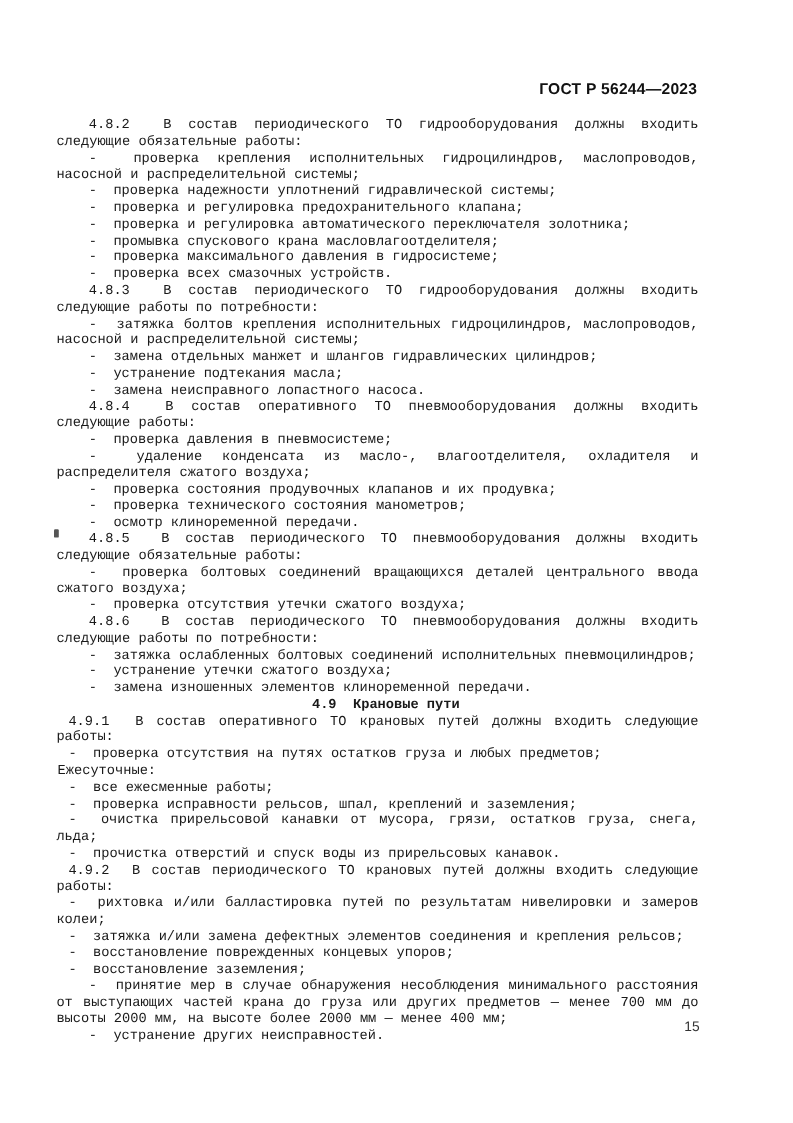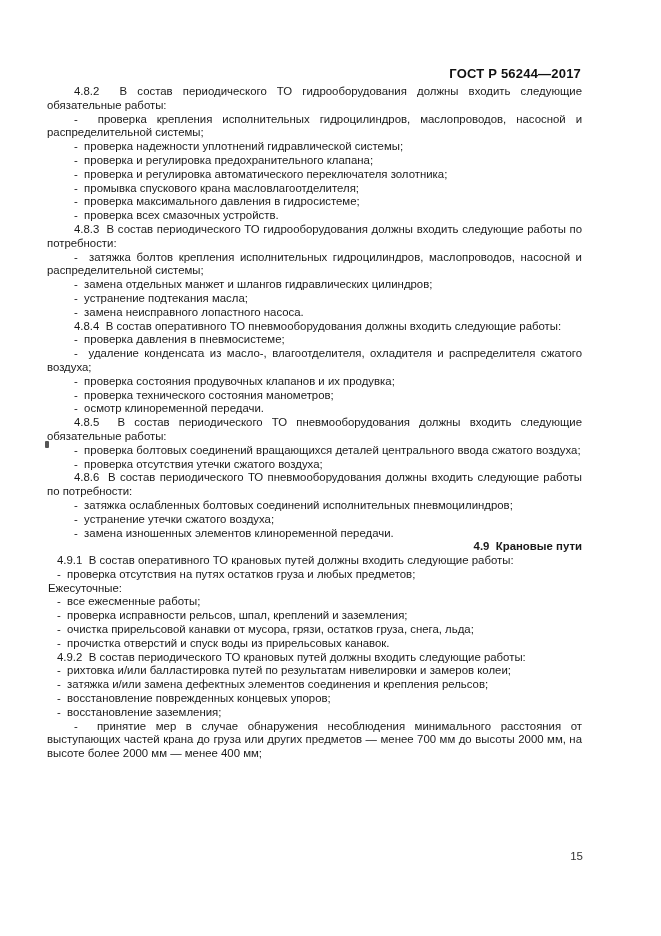--- a/index.html
+++ b/index.html
@@ -14,31 +14,32 @@
   .page{position:absolute;inset:0;background:#ffffff;}
   .doc-header{
     position:absolute;
     top:66px;right:80px;
     font-size:13px;font-weight:700;
     letter-spacing:0.2px;
     color:#111;
   }
   .content{
     position:absolute;
-    top:85px;left:47px;
+    top:99px;left:47px;
     width:535px;
     font-size:11.4px;
     line-height:13.8px;
     text-align:justify;
     color:#191919;
+    font-family:Liberation Mono, monospace;
   }
   .content > div{margin:0;padding:0;}
   .para,.item{text-indent:27px;}
   .para-sm,.item-sm{text-indent:10px;}
-  .heading{font-weight:700;text-indent:14px;margin:4px 0 3px 0;text-align:right;}
+  .heading{font-weight:700;text-indent:14px;margin:4px 0 3px 0;text-align:center;}
   .plain{text-indent:1px;}
   .page-number{
     position:absolute;
     top:850px;right:78px;
     font-size:11.5px;
     color:#333;
     margin-left:48px;
   }
   .speck{
     position:absolute;
@@ -46,21 +47,21 @@
     width:4px;height:7px;
     background:#2b2b2b;
     border-radius:1px;
     opacity:0.8;
   }
 </style>
 </head>
 <body>
 
 <div class="page">
-  <div class="doc-header">ГОСТ Р 56244—2017</div>
+  <div class="doc-header">ГОСТ Р 56244—2023</div>
 
   <div class="content" id="content">
       <div class="para">4.8.2&nbsp; В состав периодического ТО гидрооборудования должны входить следующие обязательные работы:</div>
       <div class="item">-&nbsp; проверка крепления исполнительных гидроцилиндров, маслопроводов, насосной и распределительной системы;</div>
       <div class="item">-&nbsp; проверка надежности уплотнений гидравлической системы;</div>
       <div class="item">-&nbsp; проверка и регулировка предохранительного клапана;</div>
       <div class="item">-&nbsp; проверка и регулировка автоматического переключателя золотника;</div>
       <div class="item">-&nbsp; промывка спускового крана масловлагоотделителя;</div>
       <div class="item">-&nbsp; проверка максимального давления в гидросистеме;</div>
       <div class="item">-&nbsp; проверка всех смазочных устройств.</div>
@@ -89,18 +90,19 @@
       <div class="item-sm">-&nbsp; все ежесменные работы;</div>
       <div class="item-sm">-&nbsp; проверка исправности рельсов, шпал, креплений и заземления;</div>
       <div class="item-sm">-&nbsp; очистка прирельсовой канавки от мусора, грязи, остатков груза, снега, льда;</div>
       <div class="item-sm">-&nbsp; прочистка отверстий и спуск воды из прирельсовых канавок.</div>
       <div class="para-sm">4.9.2&nbsp; В состав периодического ТО крановых путей должны входить следующие работы:</div>
       <div class="item-sm">-&nbsp; рихтовка и/или балластировка путей по результатам нивелировки и замеров колеи;</div>
       <div class="item-sm">-&nbsp; затяжка и/или замена дефектных элементов соединения и крепления рельсов;</div>
       <div class="item-sm">-&nbsp; восстановление поврежденных концевых упоров;</div>
       <div class="item-sm">-&nbsp; восстановление заземления;</div>
       <div class="item">-&nbsp; принятие мер в случае обнаружения несоблюдения минимального расстояния от выступающих частей крана до груза или других предметов — менее 700 мм до высоты 2000 мм, на высоте более 2000 мм — менее 400 мм;</div>
+      <div class="item">-&nbsp; устранение других неисправностей.</div>
     </div>
 
   <div class="speck"></div>
 
   <div class="page-number">15</div>
 </div>
 
 </body></html>

